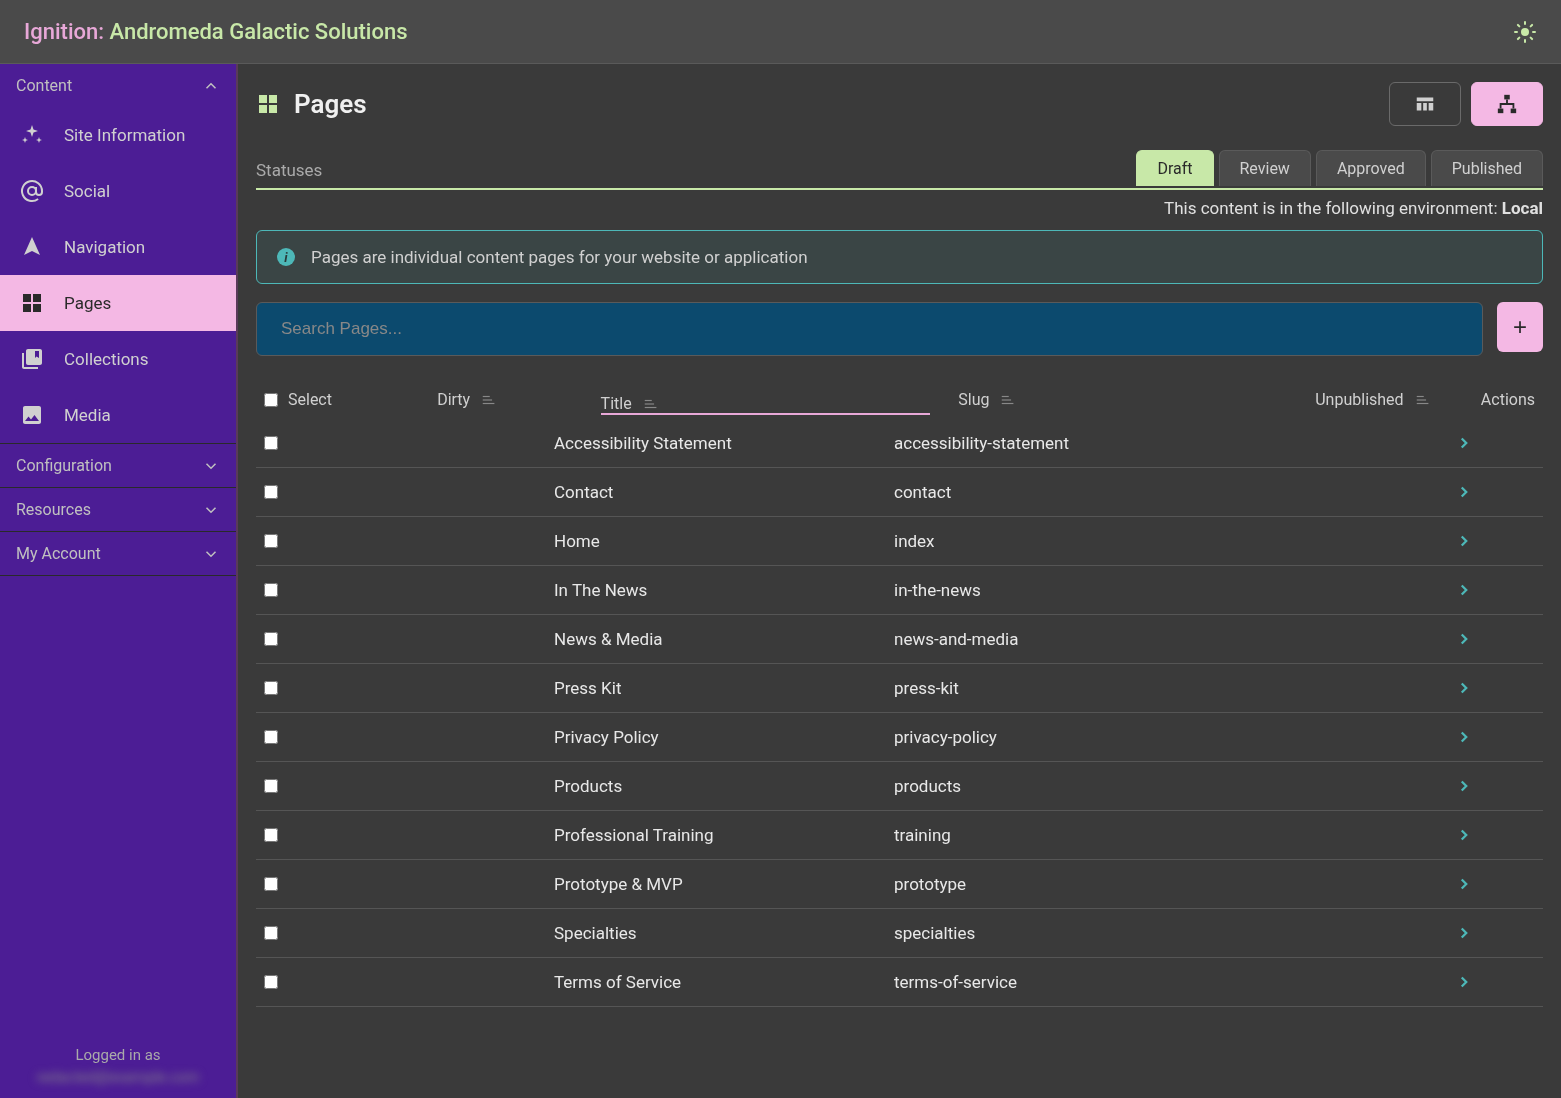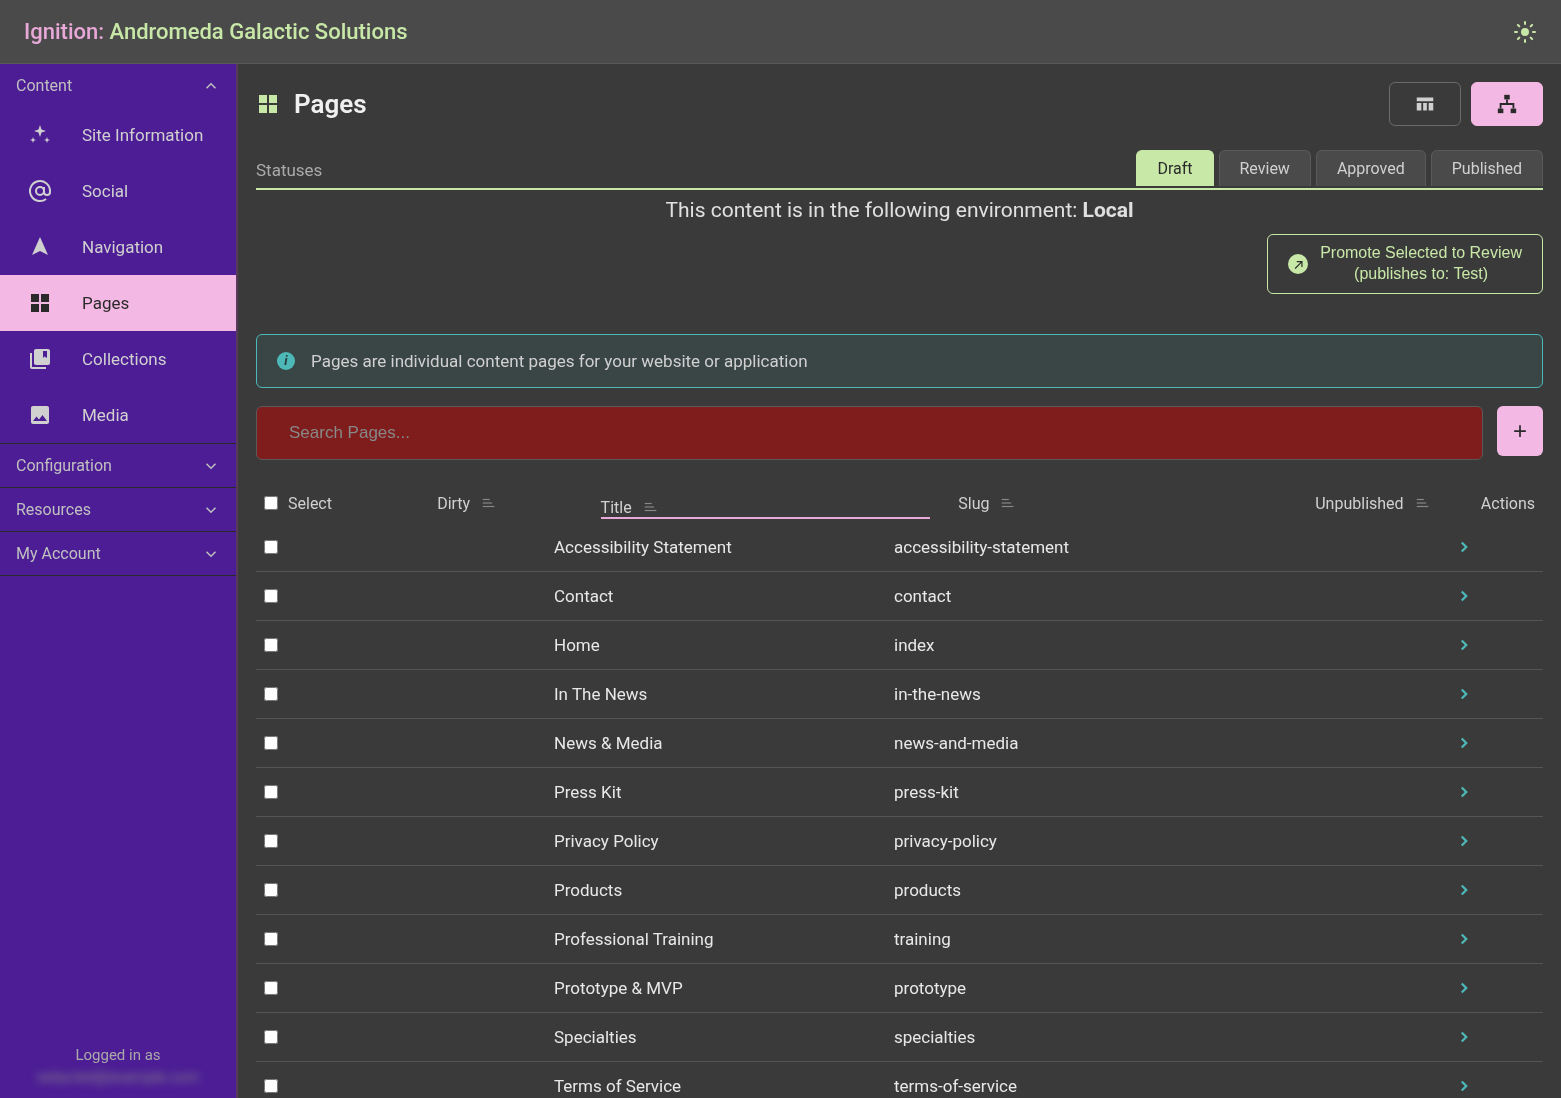--- a/index.html
+++ b/index.html
@@ -69,25 +69,25 @@
       justify-content: space-between;
       padding: 12px 16px;
       color: #c0c0c0;
       font-size: 16px;
       cursor: pointer;
     }
     
     .sidebar-item {
       display: flex;
       align-items: center;
-      padding: 16px 28px;
+      padding: 16px 20px;
       color: #d0d0d0;
       font-size: 17px;
       cursor: pointer;
-      gap: 30px;
+      gap: 20px;
     }
     
     .sidebar-item.active {
       background: #f4b8e4;
       color: #2a2a2a;
     }
     
     .sidebar-item.active .icon {
       color: #2a2a2a;
     }
@@ -204,23 +204,23 @@
       border-bottom: none;
     }
     
     .status-tab.active {
       background: #c8e8a8;
       color: #2a2a2a;
       border-color: #c8e8a8;
     }
     
     .env-line {
-      text-align: center;
+      text-align: right;
       color: #e0e0e0;
-      font-size: 21px;
+      font-size: 17px;
       margin-bottom: 12px;
     }
     
     .env-line .env-value {
       font-weight: 700;
     }
     
     .promote-row {
       display: flex;
       justify-content: flex-end;
@@ -285,24 +285,24 @@
     }
     
     .search-row {
       display: flex;
       gap: 14px;
       margin-bottom: 24px;
     }
     
     .search-input {
       flex: 1;
-      background: #7f1d1d;
+      background: #0c4a6e;
       border: 1px solid #5a5a5a;
       border-radius: 6px;
-      padding: 16px 32px;
+      padding: 16px 24px;
       color: #e0e0e0;
       font-size: 17px;
     }
     
     .search-input::placeholder {
       color: #888;
     }
     
     .add-btn {
       width: 46px;
@@ -537,33 +537,20 @@
         <div class="status-tab">Review</div>
         <div class="status-tab">Approved</div>
         <div class="status-tab">Published</div>
       </div>
     </div>
 
     <div class="env-line">
       <span>This content is in the following environment: </span><span class="env-value">Local</span>
     </div>
 
-    <div class="promote-row">
-      <button class="promote-btn">
-        <span class="icon-circle">
-          <svg width="14" height="14" viewBox="0 0 24 24" fill="currentColor">
-              <path d="M14 3l7 7-1.4 1.4L15 6.8V21h-2V6.8l-4.6 4.6L7 10l7-7z" transform="rotate(45 12 12)"></path>
-            </svg>
-        </span>
-        <span class="promote-text">
-          <div>Promote Selected to Review</div>
-          <div>(publishes to: Test)</div>
-        </span>
-      </button>
-    </div>
 
     <div class="info-banner">
       <span class="icon-circle">i</span>
       <span>Pages are individual content pages for your website or application</span>
     </div>
 
     <div class="search-row">
       <input class="search-input" type="text" placeholder="Search Pages..." style="">
       <button class="add-btn">
         <span>+</span>

